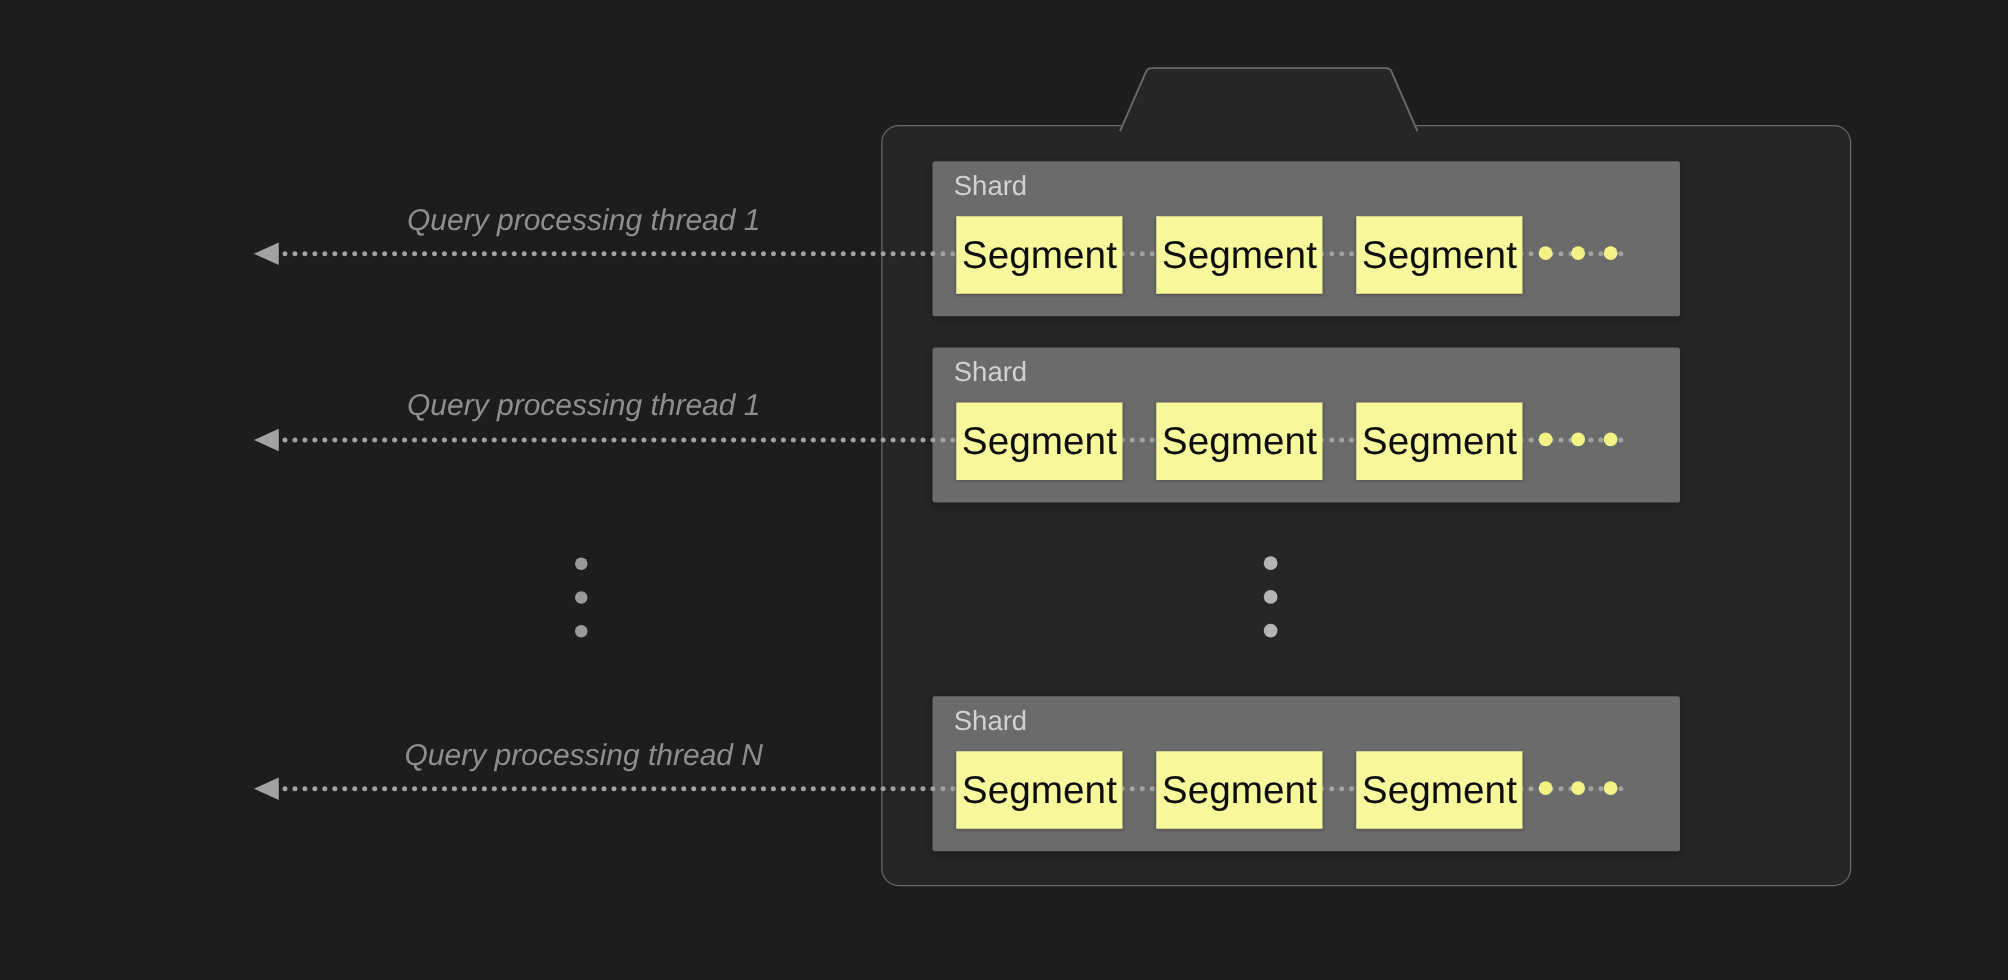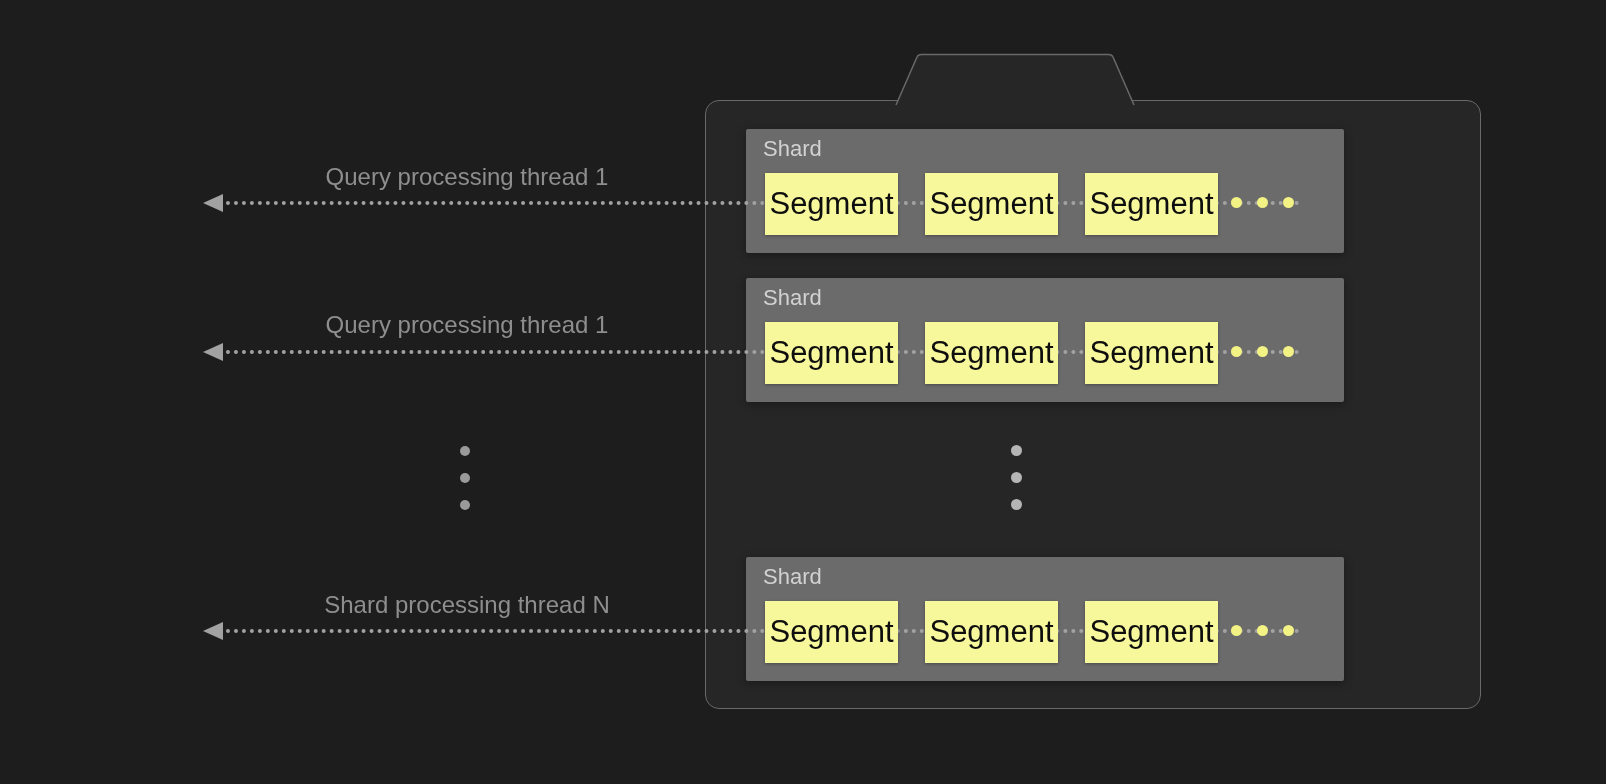--- a/index.html
+++ b/index.html
@@ -84,20 +84,21 @@
   .arrow-1 { left: 203px; top: 194px; }
   .arrow-2 { left: 203px; top: 343px; }
   .arrow-3 { left: 203px; top: 622px; }
   .thread-label {
     position: absolute;
     left: 217px; width: 500px;
     text-align: center;
     font-size: 24px;
     color: var(--thread-label-text, #8e8e8e);
     z-index: 6;
+    font-style: italic;
   }
   .tl-1 { top: 163px; }
   .tl-2 { top: 311px; }
   .tl-3 { top: 591px; }
   .ydots {
     position: absolute;
     display: flex; gap: 15px;
     z-index: 10;
   }
   .ydots-1 { left: 1231px; top: 197px; }
@@ -160,21 +161,21 @@
   <div class="dotted-line line-1"></div>
   <div class="dotted-line line-2"></div>
   <div class="dotted-line line-3"></div>
 
   <div class="arrowhead arrow-1"></div>
   <div class="arrowhead arrow-2"></div>
   <div class="arrowhead arrow-3"></div>
 
   <div class="thread-label tl-1">Query processing thread 1</div>
   <div class="thread-label tl-2">Query processing thread 1</div>
-  <div class="thread-label tl-3">Shard processing thread N</div>
+  <div class="thread-label tl-3">Query processing thread N</div>
 
   <div class="ydots ydots-1">
     <span class="ydot"></span>
     <span class="ydot"></span>
     <span class="ydot"></span>
   </div>
   <div class="ydots ydots-2">
     <span class="ydot"></span>
     <span class="ydot"></span>
     <span class="ydot"></span>

